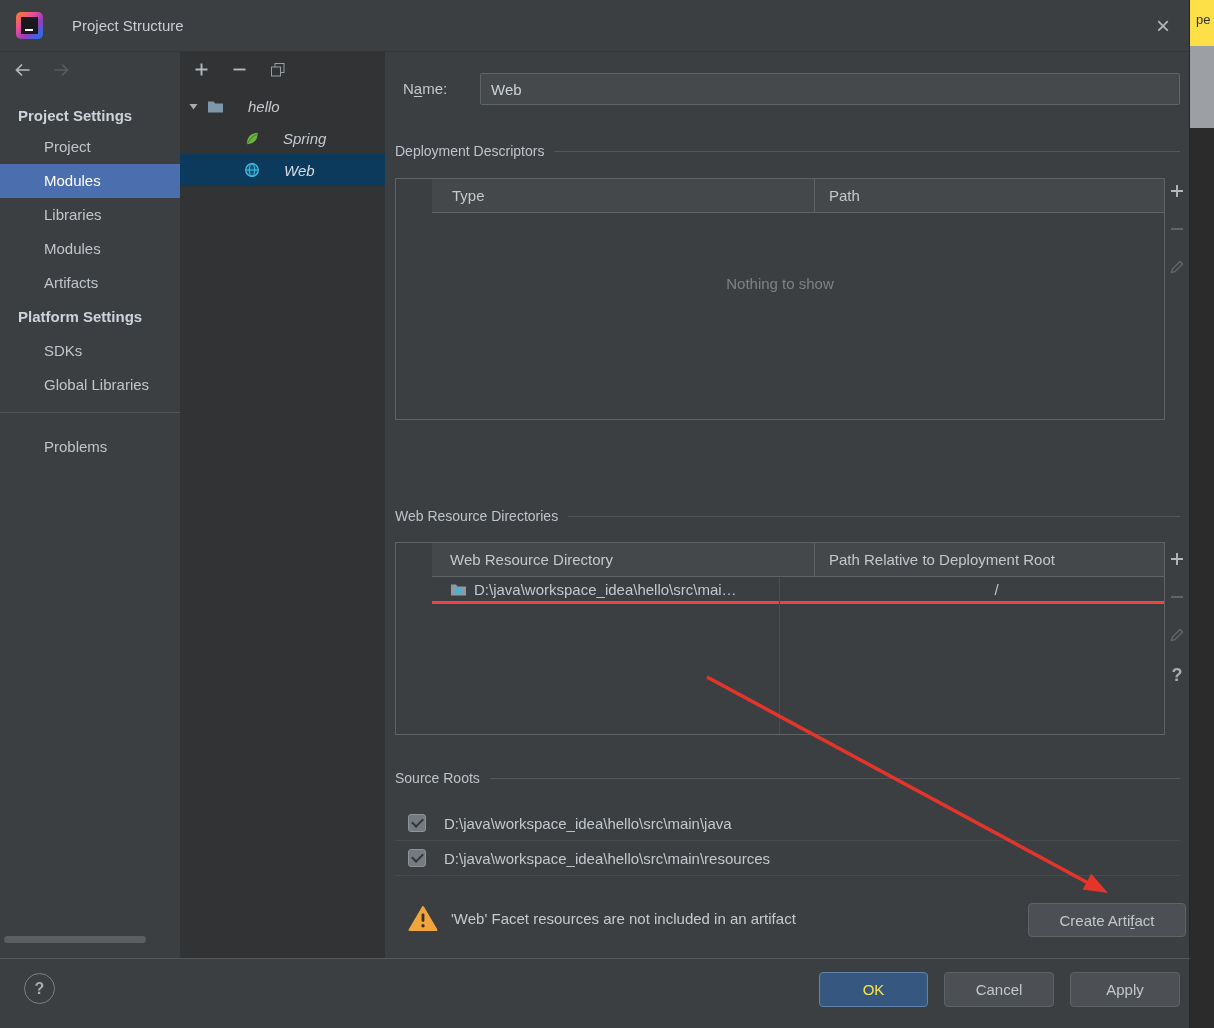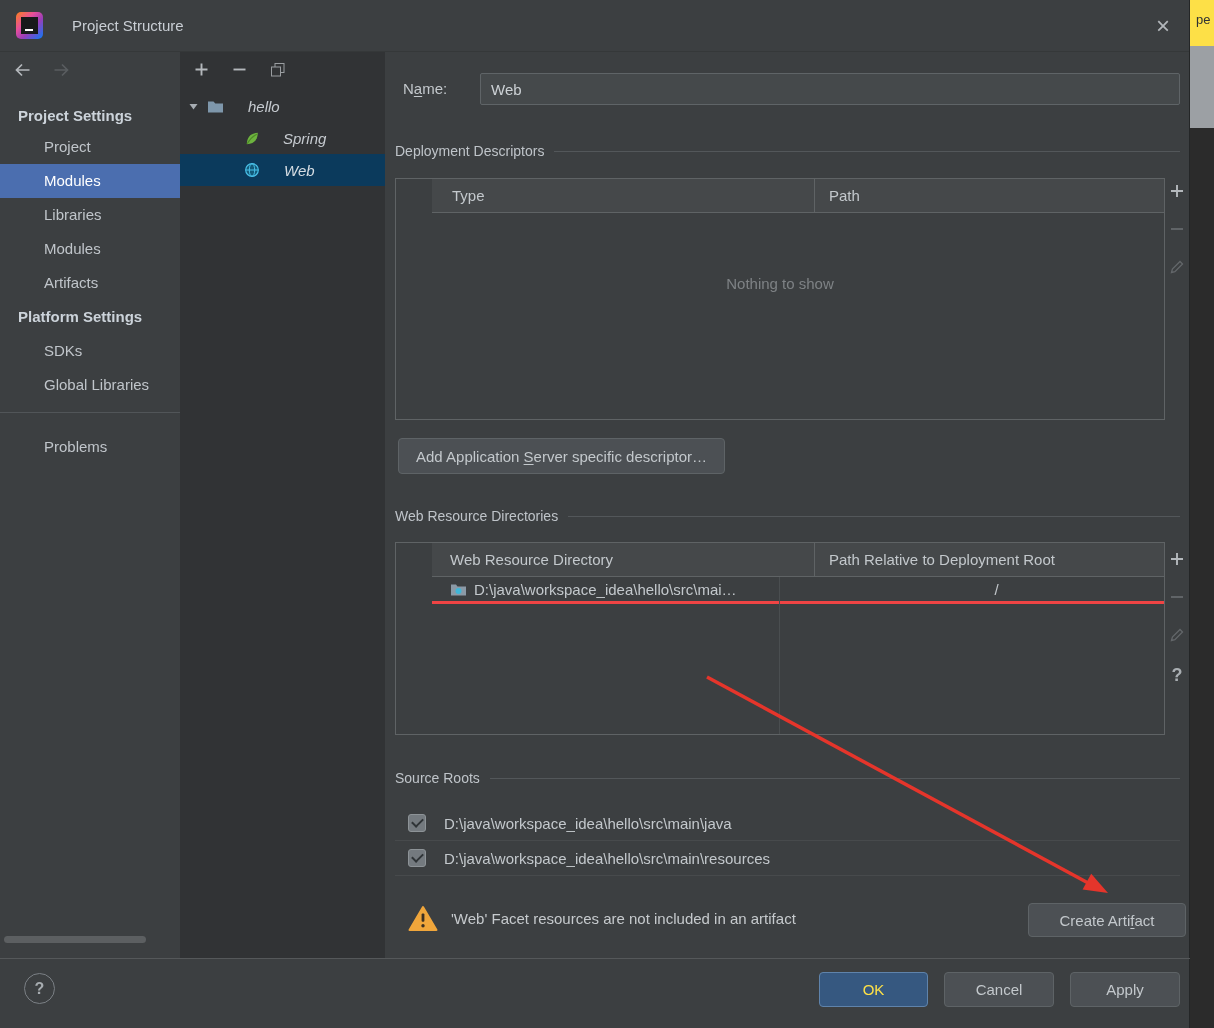--- a/index.html
+++ b/index.html
@@ -230,21 +230,20 @@
               <path d="M1 7H13" stroke="currentColor" stroke-width="1.9"></path>
             </svg>
         </span>
         <span class="mbtn dim">
           <svg width="14" height="14" viewBox="0 0 14 14">
               <path d="M1.5 12.5l.9-3.4 7.6-7.6 2.5 2.5-7.6 7.6z" fill="none" stroke="currentColor" stroke-width="1.3"></path>
             </svg>
         </span>
       </div>
 
-      <button class="btn add-desc-btn"><span>Add Application </span><span class="mn">S</span><span>erver specific descriptor…</span></button>
 
       <div class="section-hdr" style="top:455px">
         <span>Web Resource Directories</span>
         <span class="sec-line"></span>
       </div>
 
       <div class="table web-table">
         <div class="thead">
           <div class="th c1">Web Resource Directory</div>
           <div class="th c2">Path Relative to Deployment Root</div>

